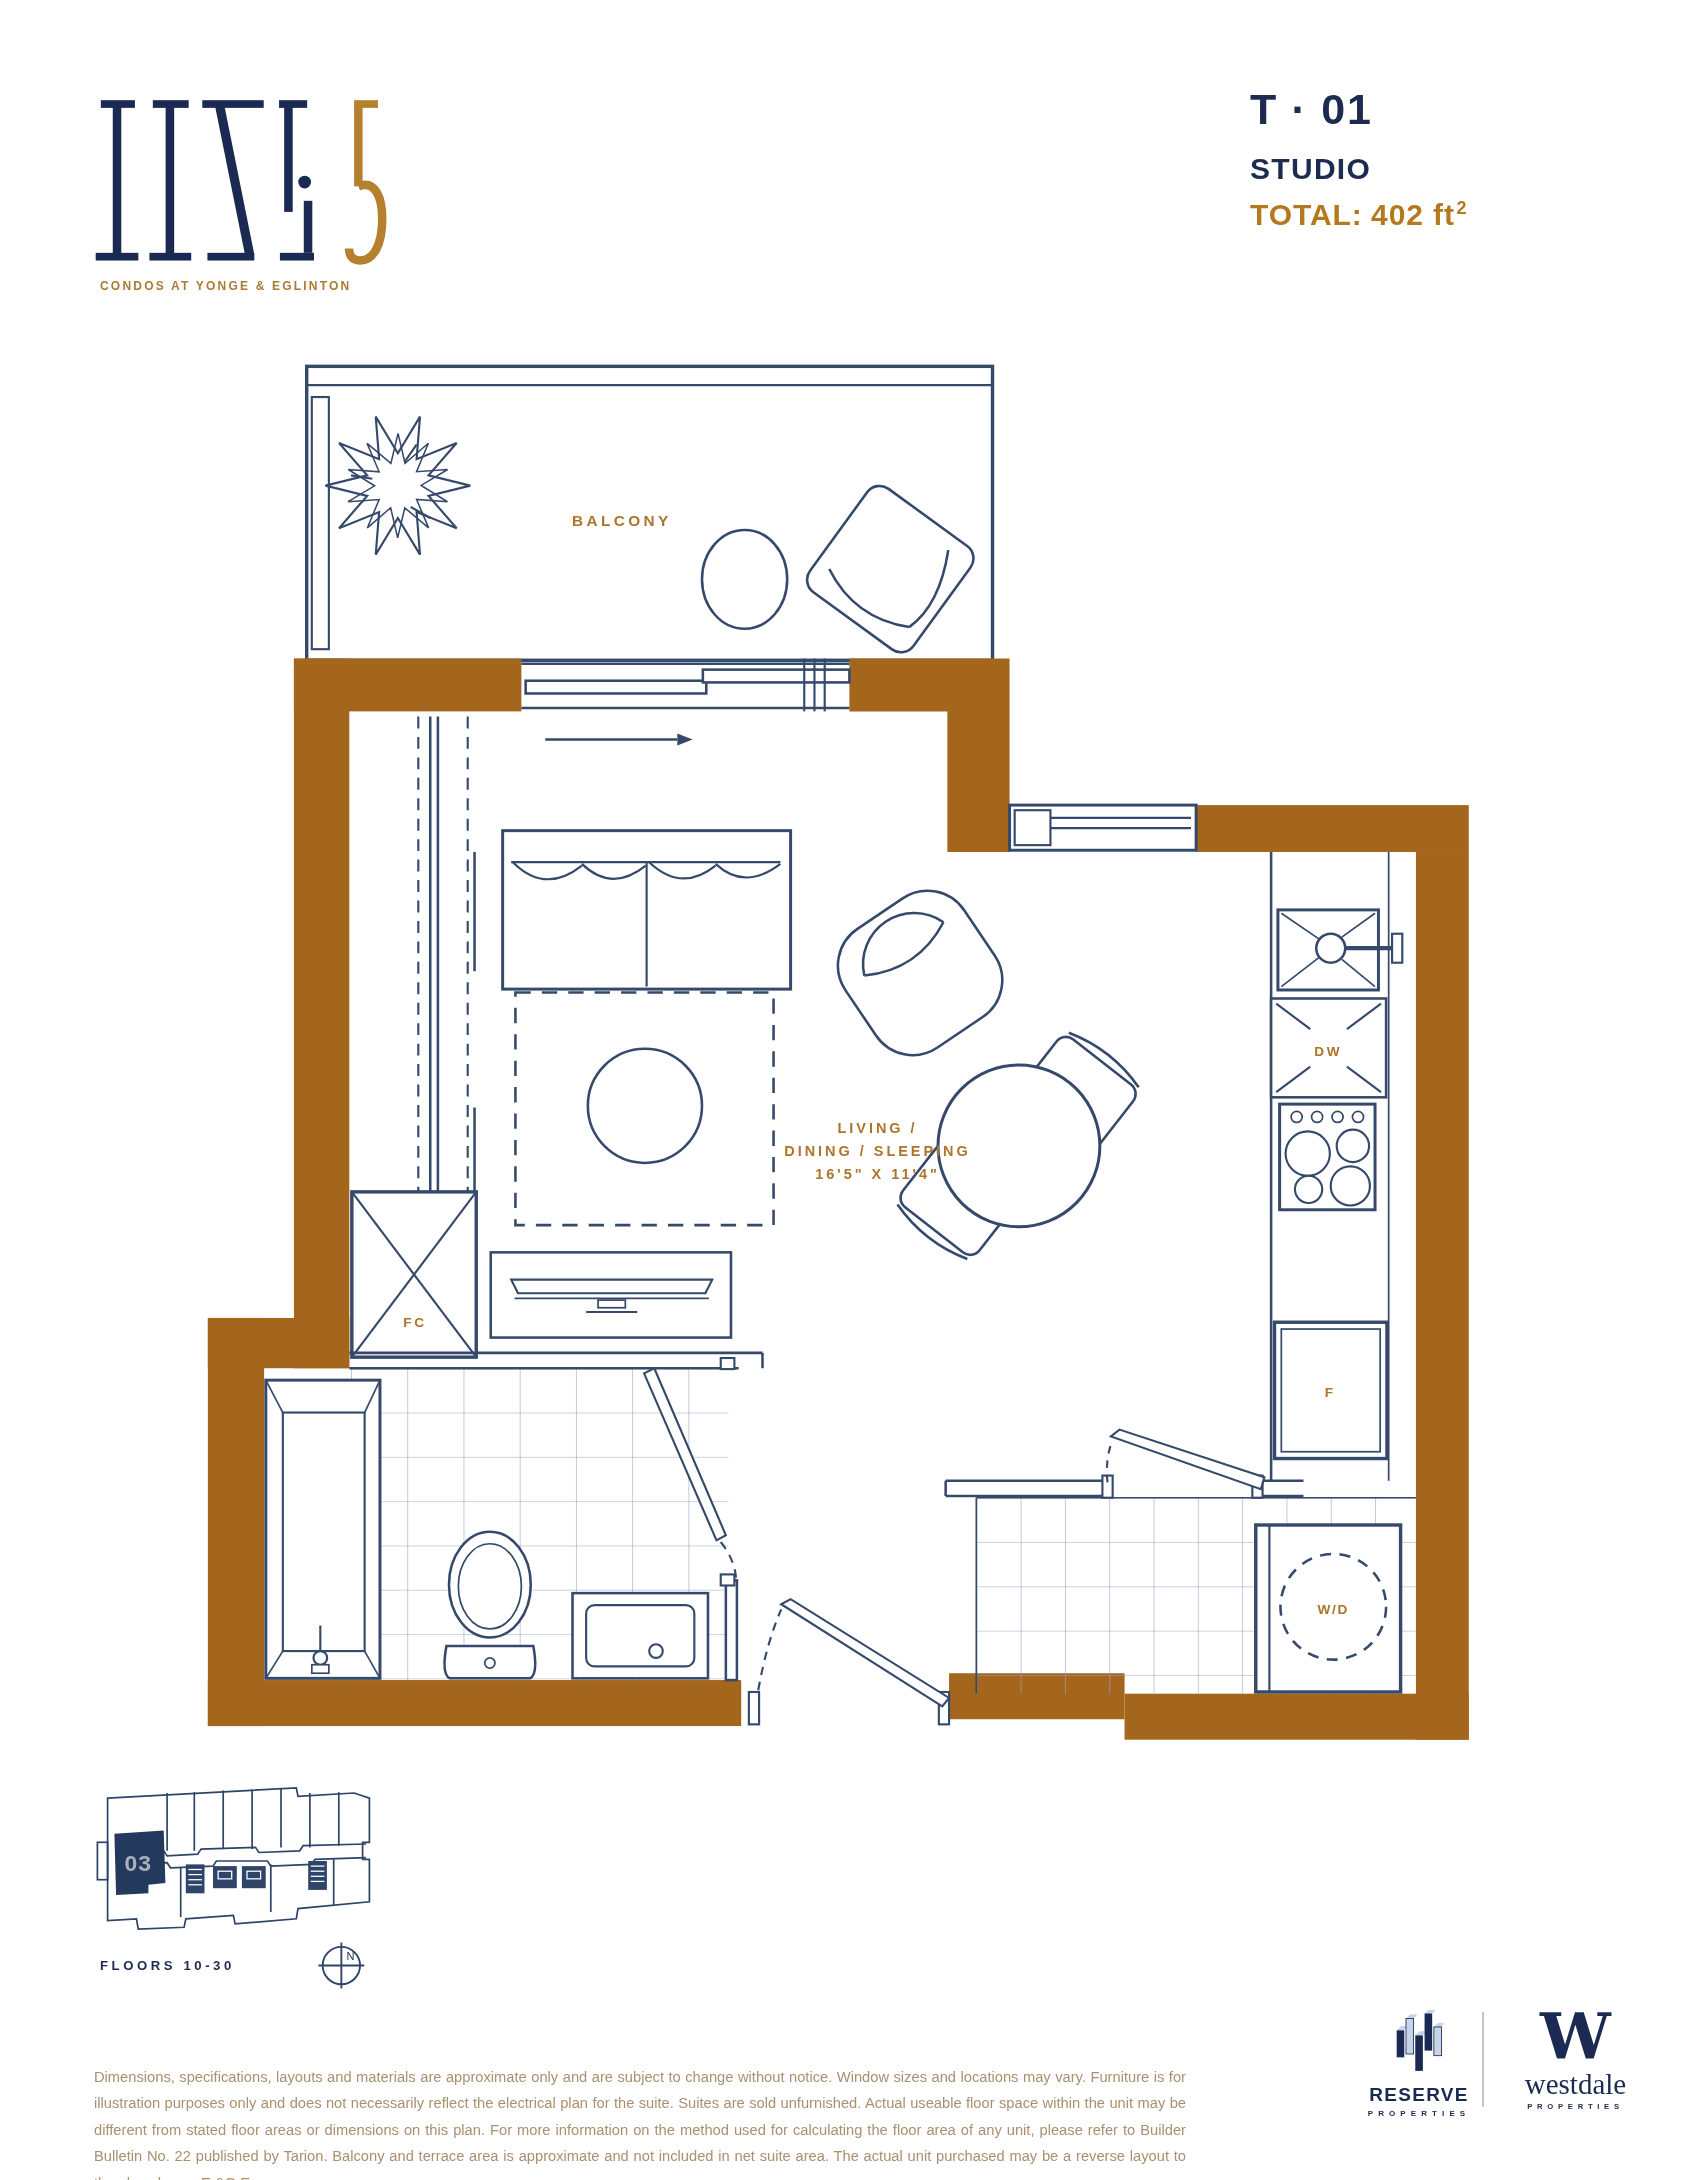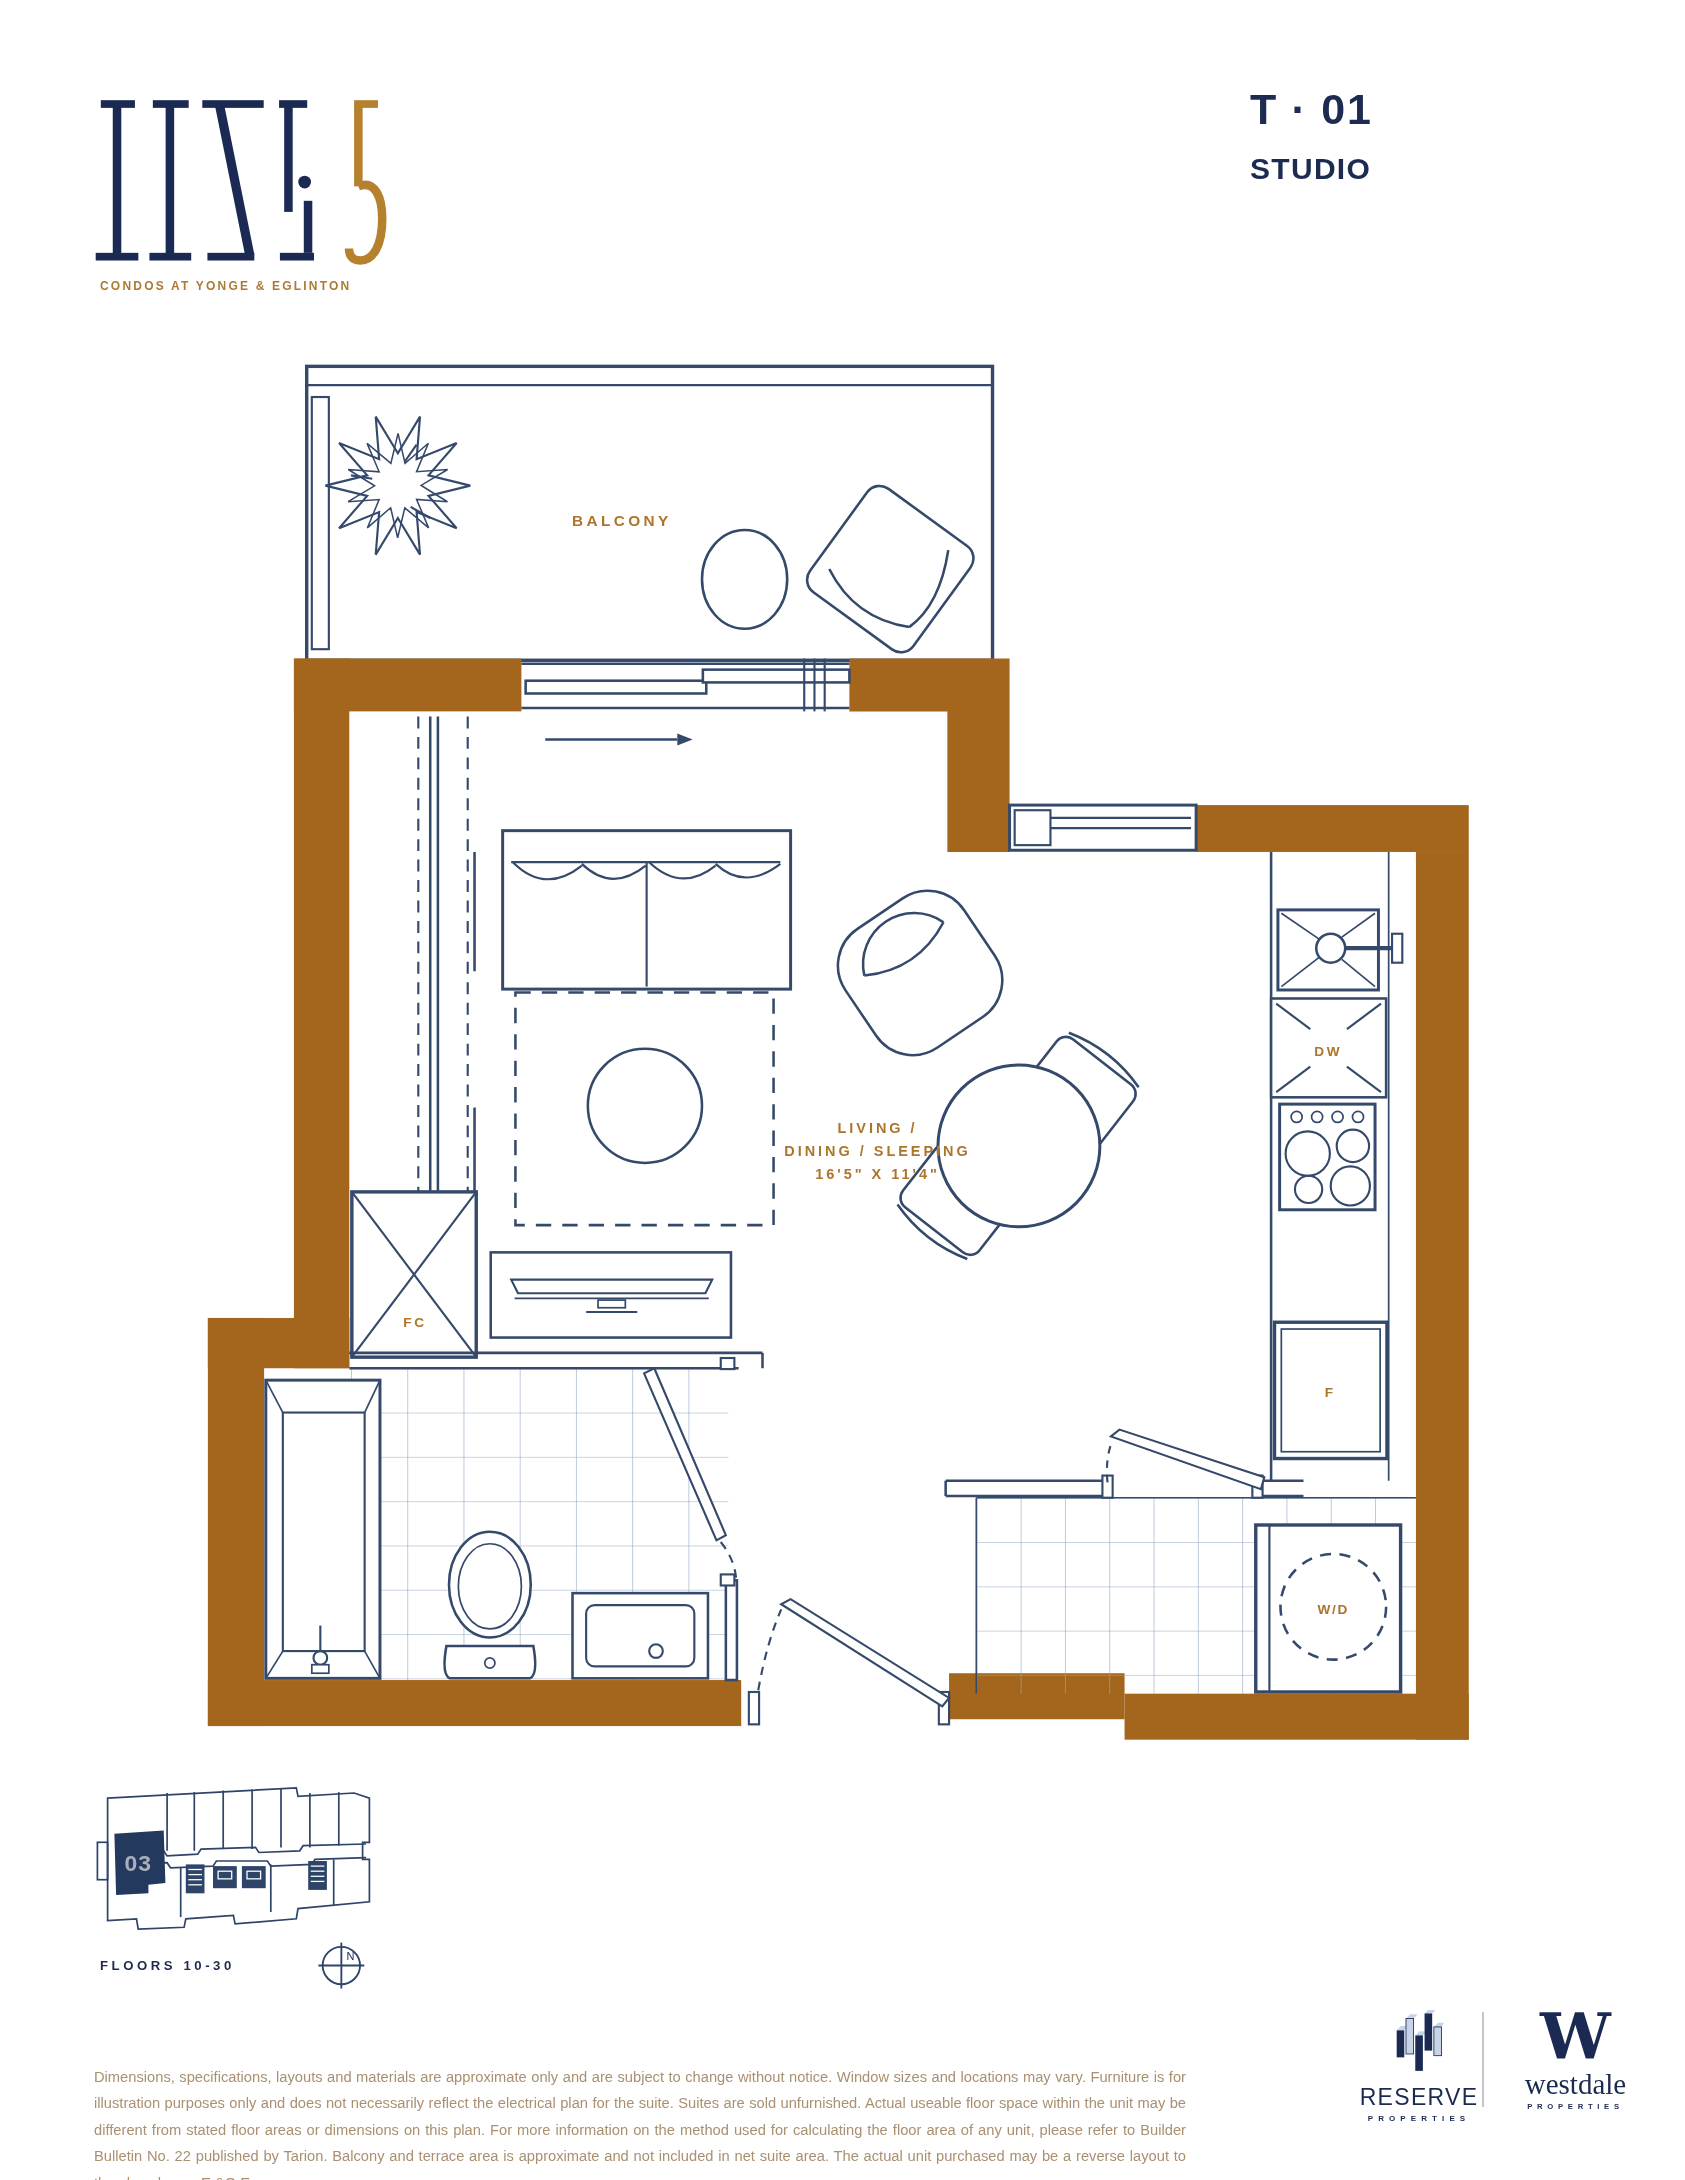--- a/index.html
+++ b/index.html
@@ -17,21 +17,21 @@
   .area-line sup{font-size:18px;vertical-align:11px;margin-left:1.7px;}
   
   #plan{left:0;top:0;width:1686px;height:2181px;}
   
   #keyplan{left:85px;top:1776px;width:307px;height:221px;}
   
   #disclaimer{left:94px;top:2020px;width:1092px;font-size:14.7px;line-height:26.4px;
               text-align:justify;color:#A99070;margin-top:44px;}
   
   #reserve{left:1351px;top:2010px;width:136px;text-align:center;color:#1B2A52;}
-  #reserve .rname{font-size:23px;font-weight:normal;letter-spacing:1.3px;margin-top:5.1px;}
+  #reserve .rname{font-size:19px;font-weight:bold;letter-spacing:1.3px;margin-top:5.1px;}
   #reserve .rsub{font-size:8px;font-weight:bold;letter-spacing:5.1px;margin-top:2.6px;}
   #logo-divider{left:1482px;top:2012px;width:1.7px;height:95px;background:#c3c6cc;}
   #westdale{left:1503px;top:2007px;width:145px;text-align:center;color:#1B2A52;}
   #westdale .wmark{font-family:"DejaVu Serif", serif;font-weight:bold;font-size:63px;line-height:61px;}
   #westdale .wname{font-family:"Liberation Serif", serif;font-size:29px;line-height:29px;margin-top:1.7px;}
   #westdale .wsub{font-size:7.7px;font-weight:bold;letter-spacing:4.7px;margin-top:3.4px;}
   svg text{font-family:"Liberation Sans", sans-serif;}
 </style>
 </head>
 <body>
@@ -63,20 +63,21 @@
       <rect x="305" y="7" width="28" height="9" fill="#B5812F"></rect>
       <rect x="305" y="14" width="10" height="94" fill="#B5812F"></rect>
       <path d="M310,108 C330,100 338,122 338,146 C338,176 328,195 312,195 C302,195 299,188 299,181" fill="none" stroke="#B5812F" stroke-width="10"></path>
     </g>
   </svg>
   <div id="tagline" class="abs">CONDOS AT YONGE &amp; EGLINTON</div>
 
   <div id="unit-info" class="abs">
     <div class="unit-code">T · 01</div>
     <div class="unit-type">STUDIO</div>
+    <div class="area-line"><span class="al">TOTAL:</span><span>402 ft</span><sup>2</sup></div>
   </div>
 
   <svg id="plan" class="abs" viewBox="0 0 1979 2560">
     <defs>
       <pattern id="tileB" x="412" y="1606" width="66" height="52" patternUnits="userSpaceOnUse">
         <path d="M66,0 H0 V52" stroke="#93A7C2" stroke-width="1.4" fill="none"></path>
       </pattern>
       <pattern id="tileE" x="1146" y="1758" width="52" height="52" patternUnits="userSpaceOnUse">
         <path d="M52,0 H0 V52" stroke="#93A7C2" stroke-width="1.4" fill="none"></path>
       </pattern>

